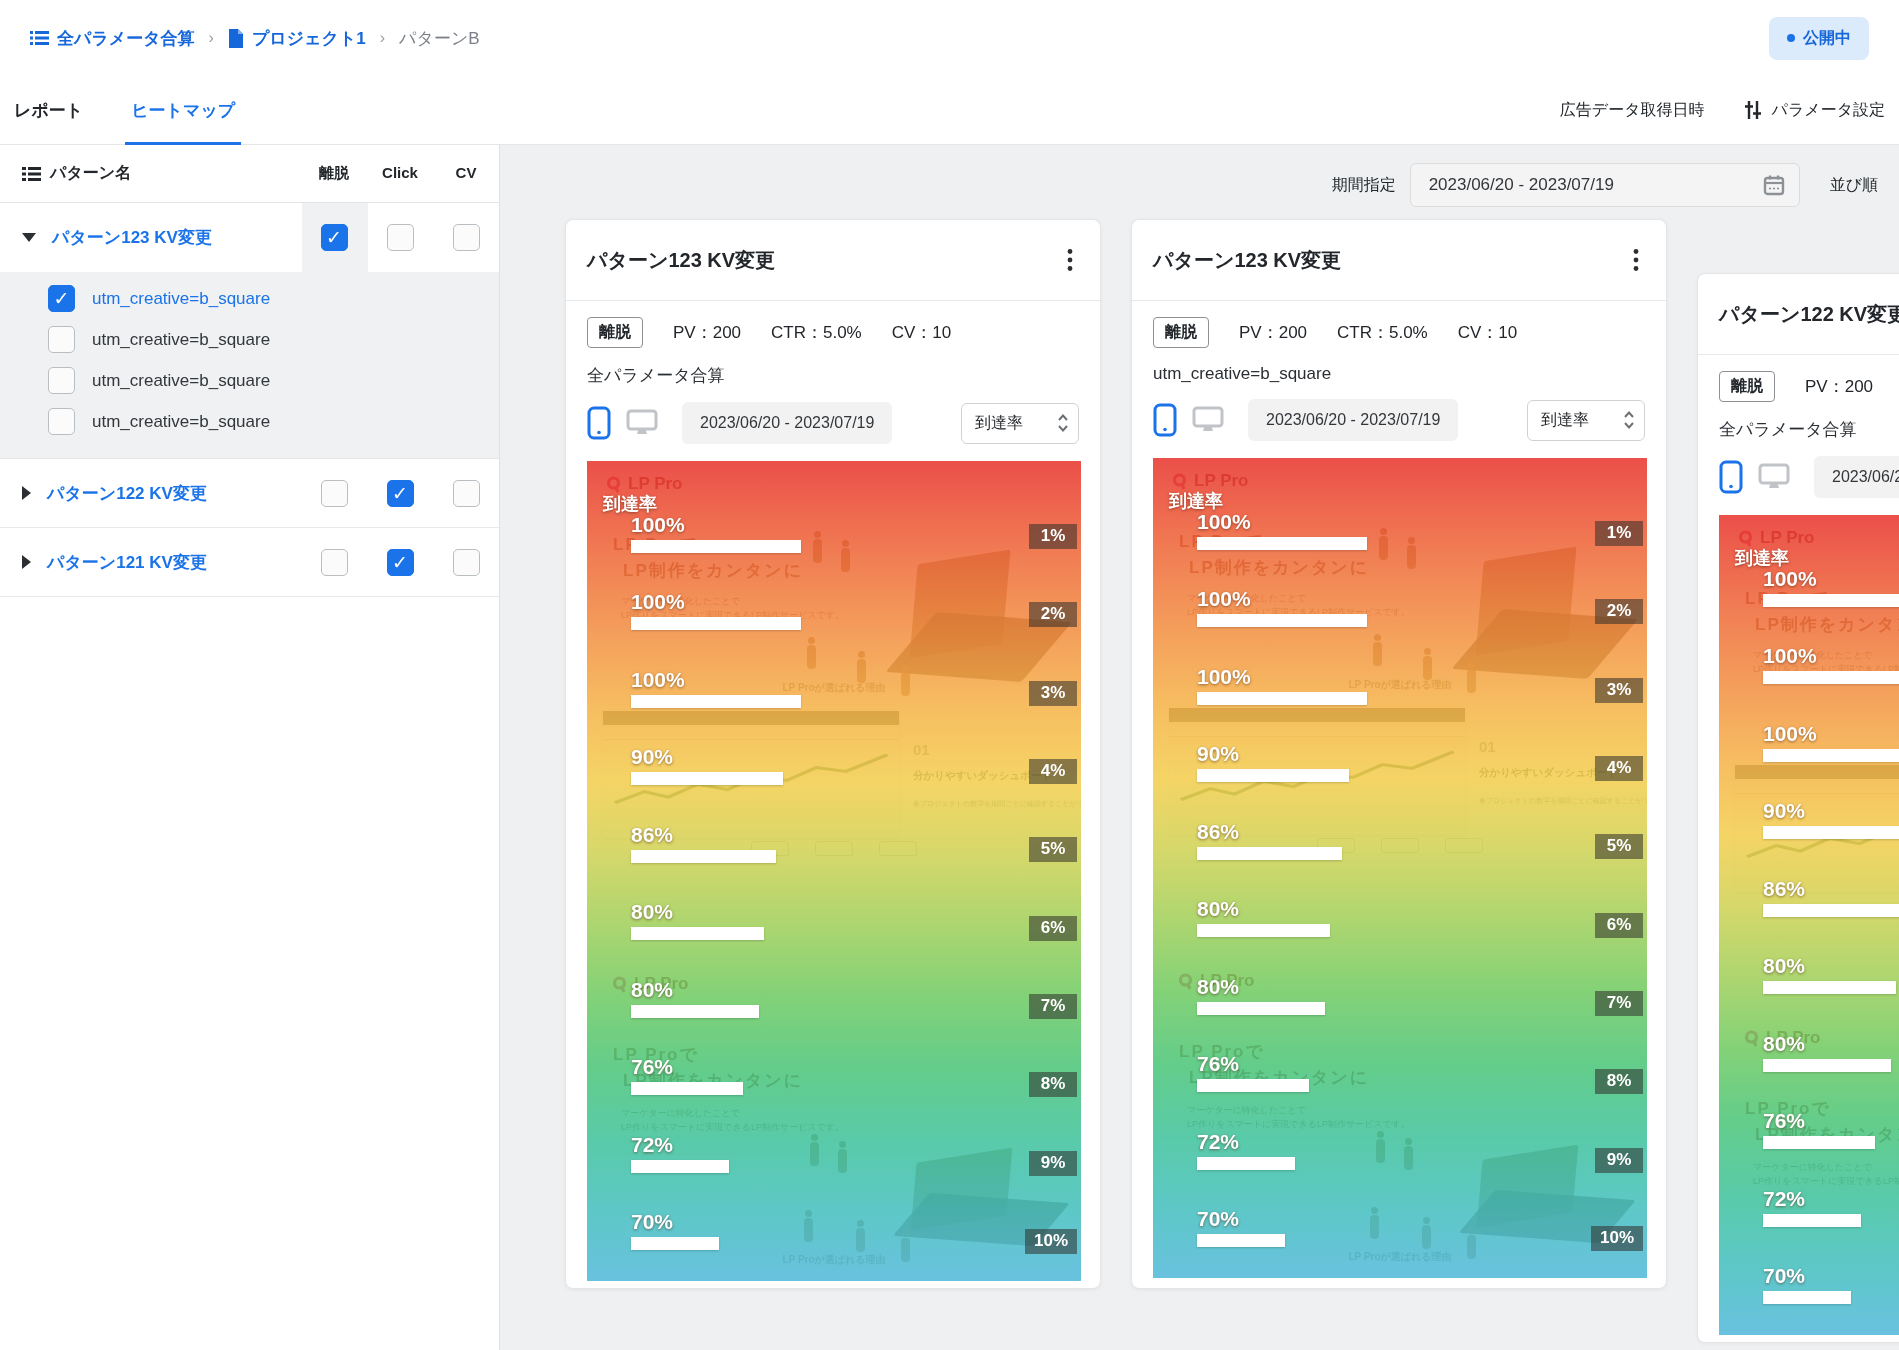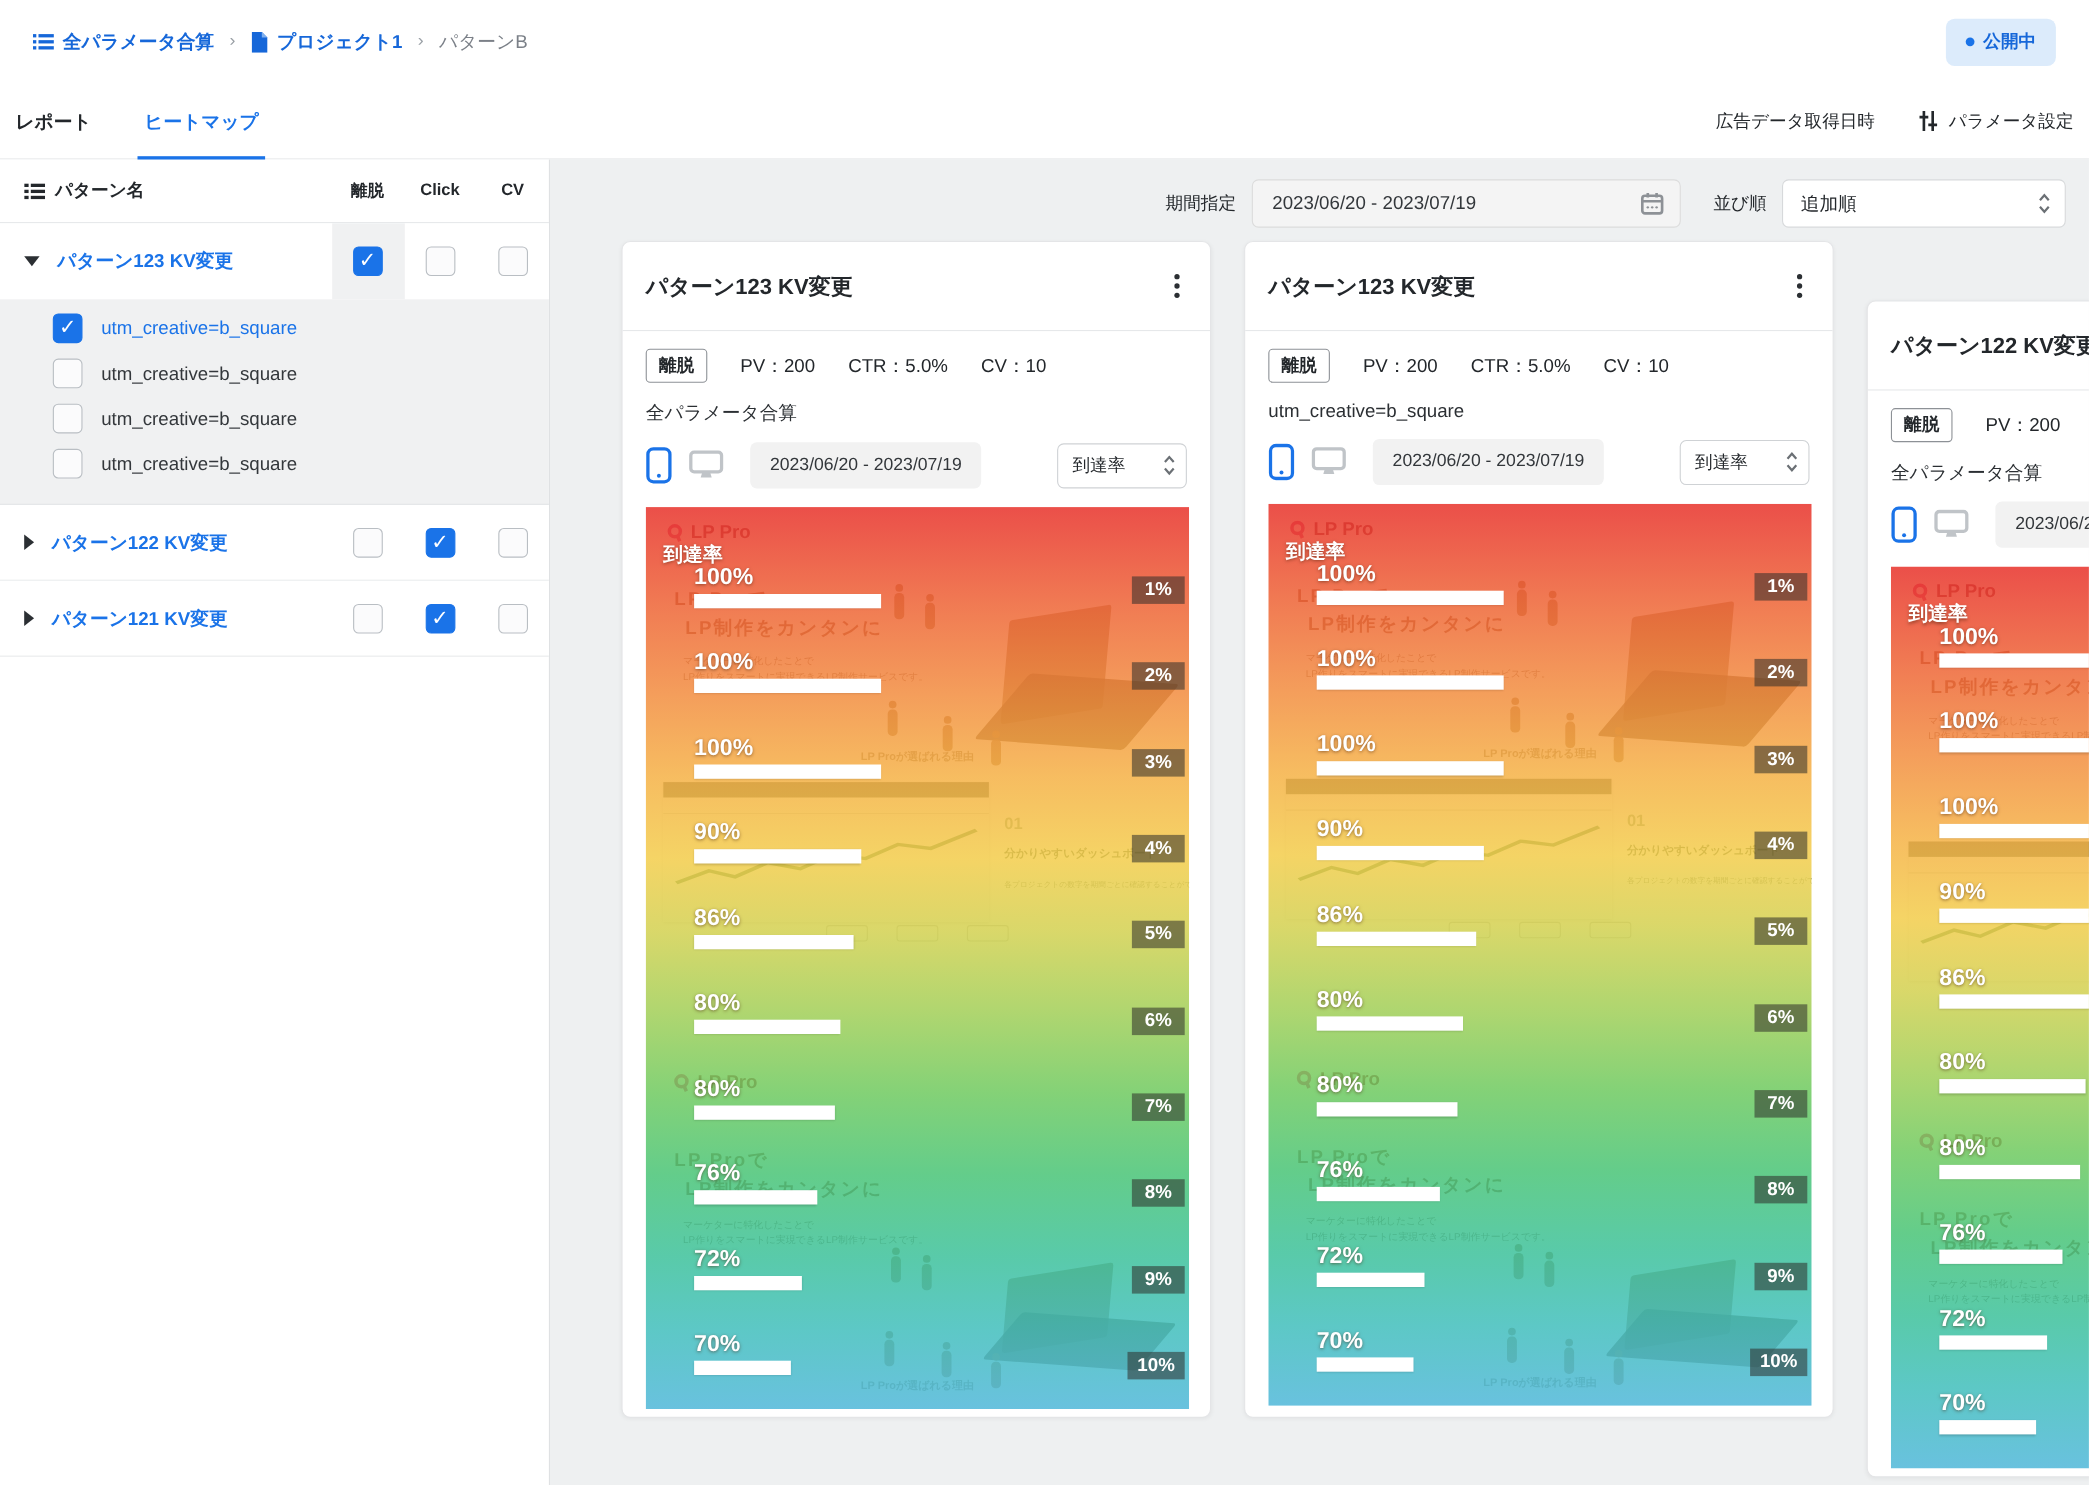--- a/index.html
+++ b/index.html
@@ -300,29 +300,20 @@
               <path d="M7 1.5v4M15 1.5v4" stroke="#8d9196" stroke-width="2.4"></path>
               <g fill="#8d9196">
                 <circle cx="7" cy="14.5" r="1.1"></circle>
                 <circle cx="11" cy="14.5" r="1.1"></circle>
                 <circle cx="15" cy="14.5" r="1.1"></circle>
               </g>
             </svg>
         </span>
       </span>
       <span class="tb-label sort-label">並び順</span>
-      <span class="select">
-        <span>追加順</span>
-        <span class="chev">
-          <svg width="13" height="22" viewBox="0 0 13 22">
-              <path d="M2.5 8l4-4.5L10.5 8" fill="none" stroke="#6b7075" stroke-width="2"></path>
-              <path d="M2.5 14l4 4.5 4-4.5" fill="none" stroke="#6b7075" stroke-width="2"></path>
-            </svg>
-        </span>
-      </span>
     </div>
     <div class="cards-row" id="cards-row">
         <section class="card" style="margin-top: 0px;">
     <div class="card-head">
       <span class="card-title">パターン123 KV変更</span>
       <span class="kebab">
         <svg width="6" height="24" viewBox="0 0 6 24">
                 <circle cx="3" cy="3.5" r="2.4" fill="#2b2f33"></circle>
                 <circle cx="3" cy="12" r="2.4" fill="#2b2f33"></circle>
                 <circle cx="3" cy="20.5" r="2.4" fill="#2b2f33"></circle>

